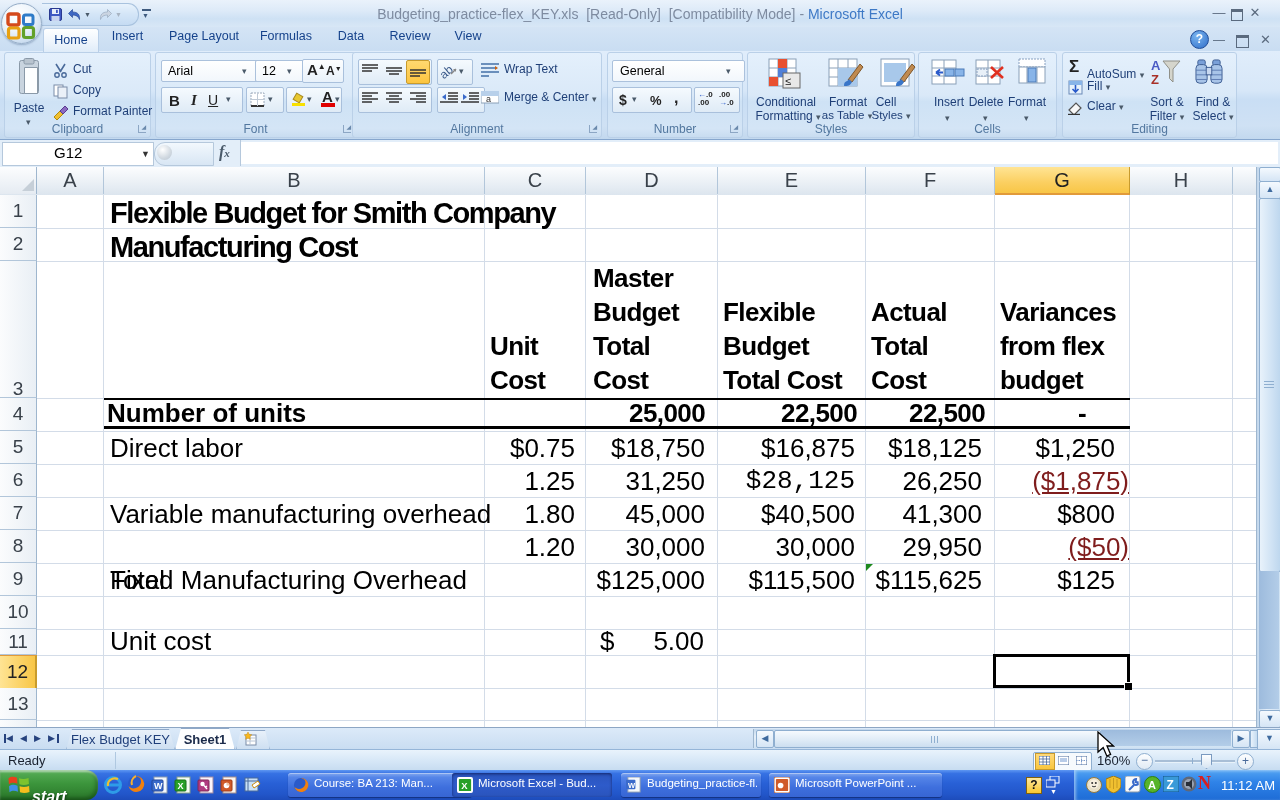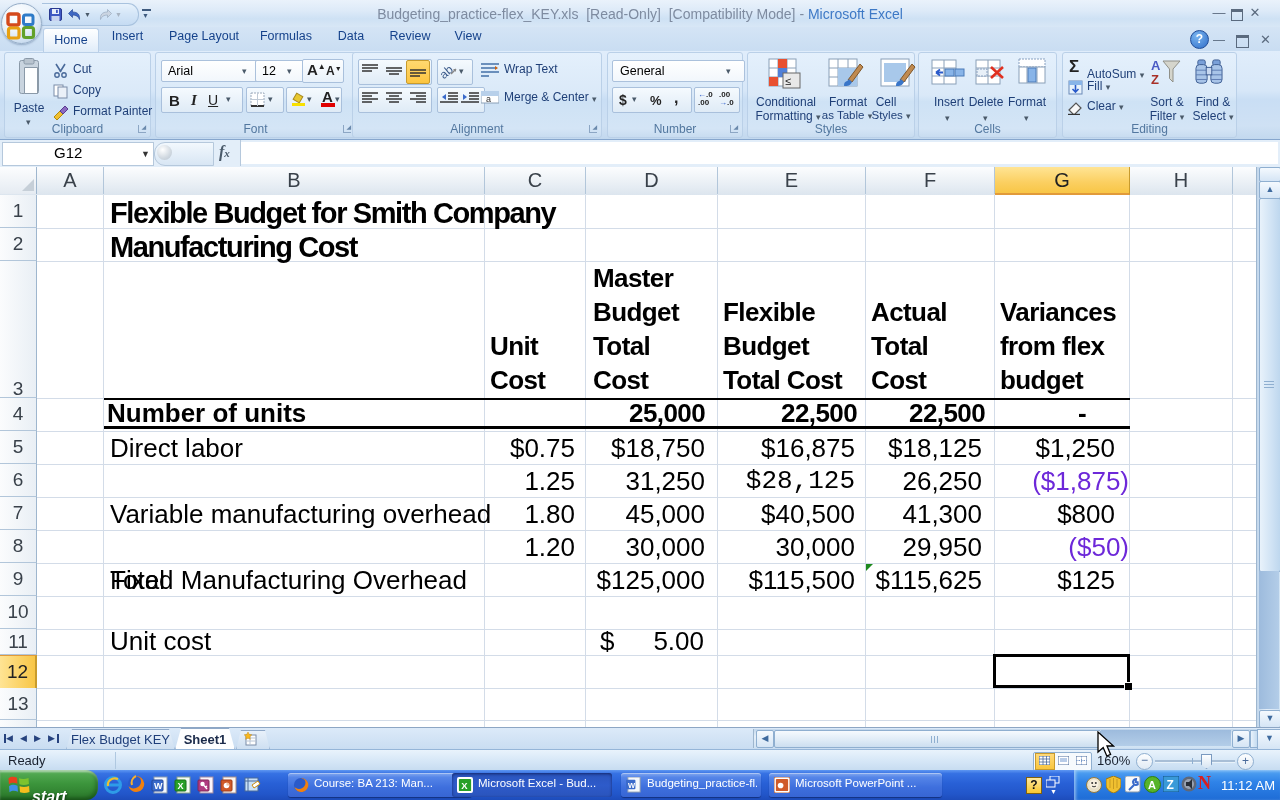--- a/index.html
+++ b/index.html
@@ -33,21 +33,21 @@
 #fbar{left:0;top:140px;width:1280px;height:27px;background:#E3EEF9;border-bottom:1px solid #AEC8E0;}
 
 #chead{left:0;top:167px;width:1280px;height:28px;background:linear-gradient(180deg,#FCFDFE,#E9EFF5 60%,#DCE5EE);border-bottom:1px solid #9EB6CE;}
 .ch{top:0px;height:27px;line-height:27px;text-align:center;font-size:20px;color:#39414A;border-right:1px solid #B2C6DA;}
 
 #grid{left:0;top:195px;width:1256px;height:532px;background:#fff;}
 .rh{left:0;width:36px;border-right:1px solid #9EB6CE;border-bottom:1px solid #B2C6DA;text-align:center;font-size:19px;color:#39414A;background:linear-gradient(90deg,#FBFCFD,#E9EFF5);}
 .ghl{left:37px;width:1219px;height:1px;background:#D3DCE8;}
 .ct{font-size:26px;color:#000;}
 .cb{font-size:26px;font-weight:bold;color:#000;letter-spacing:-0.6px;}
-.red{color:#6d28d9;}
+.red{color:#7f1d1d;text-decoration:underline;}
 
 #tabsbar{left:0;top:727px;width:1280px;height:22px;background:linear-gradient(180deg,#DCEAF9,#C8DCF1);border-top:1px solid #8DA6C4;}
 #statusbar{left:0;top:749px;width:1280px;height:21px;background:linear-gradient(180deg,#E9F3FC,#D3E5F6 60%,#C6DBF0);border-top:1px solid #95B5D8;}
 
 #taskbar{left:0;top:770px;width:1280px;height:30px;background:linear-gradient(180deg,#5E97F2 0%,#3671E3 12%,#2860D6 45%,#2256CA 80%,#1D4CBB 100%);}
 .tbtn{top:3px;height:24px;border-radius:3px;background:linear-gradient(180deg,#84A9EF 0%,#5585E8 18%,#3E6FDD 60%,#3765D4 100%);box-shadow:inset 0 1px 0 rgba(255,255,255,.35), 0 1px 1px rgba(0,0,30,.4);color:#fff;font-size:11.5px;}
 .tbtn.act{background:linear-gradient(180deg,#2A54BC 0%,#2E5BCA 50%,#2A54BC 100%);box-shadow:inset 0 1px 3px rgba(0,0,40,.55);}
 .tbtxt{left:26px;top:4px;right:4px;overflow:hidden;white-space:nowrap;}
 </style>
 </head>

